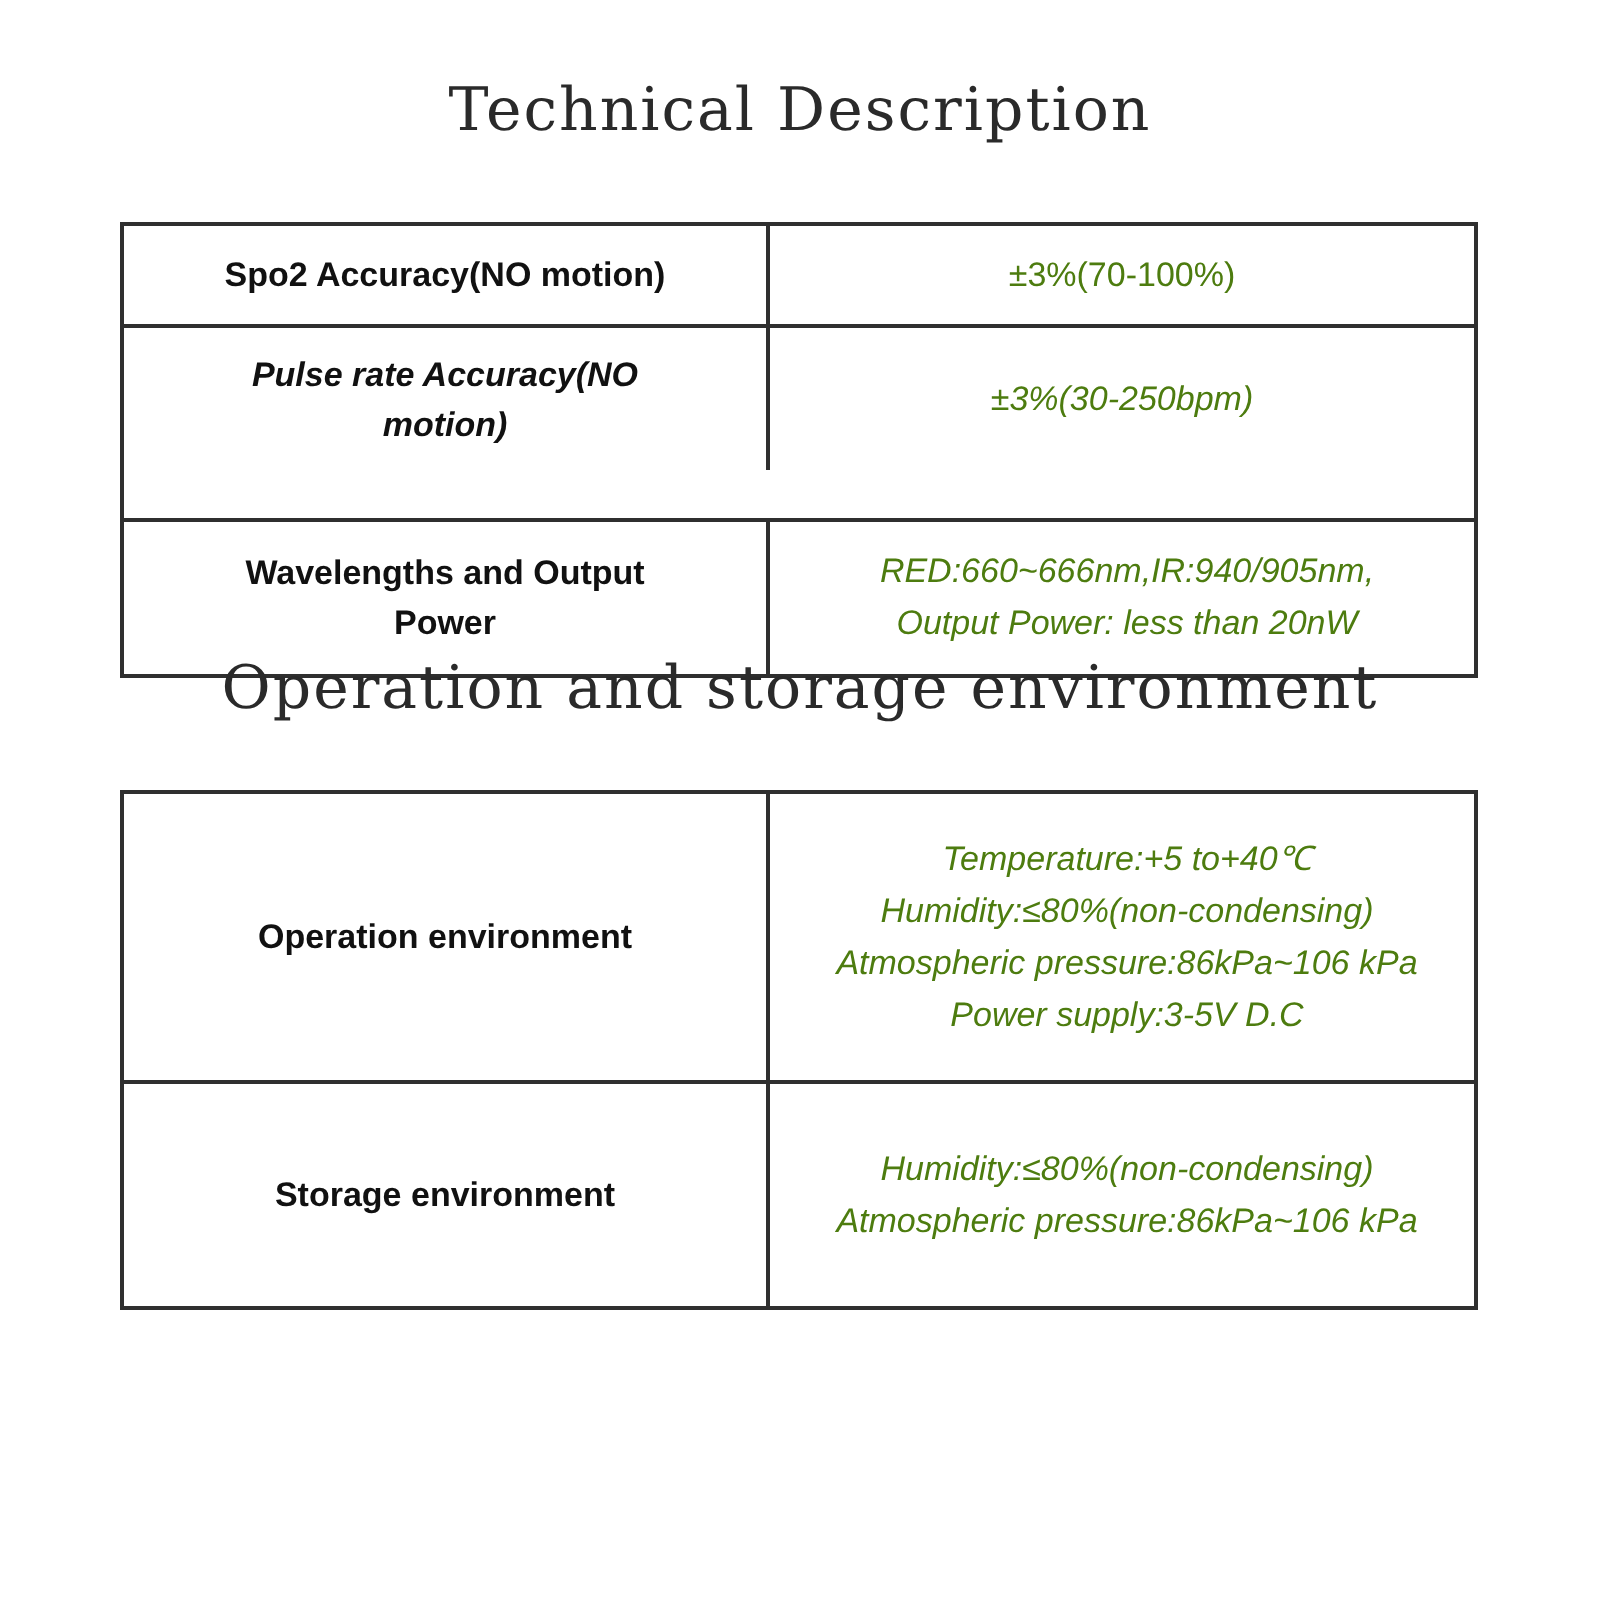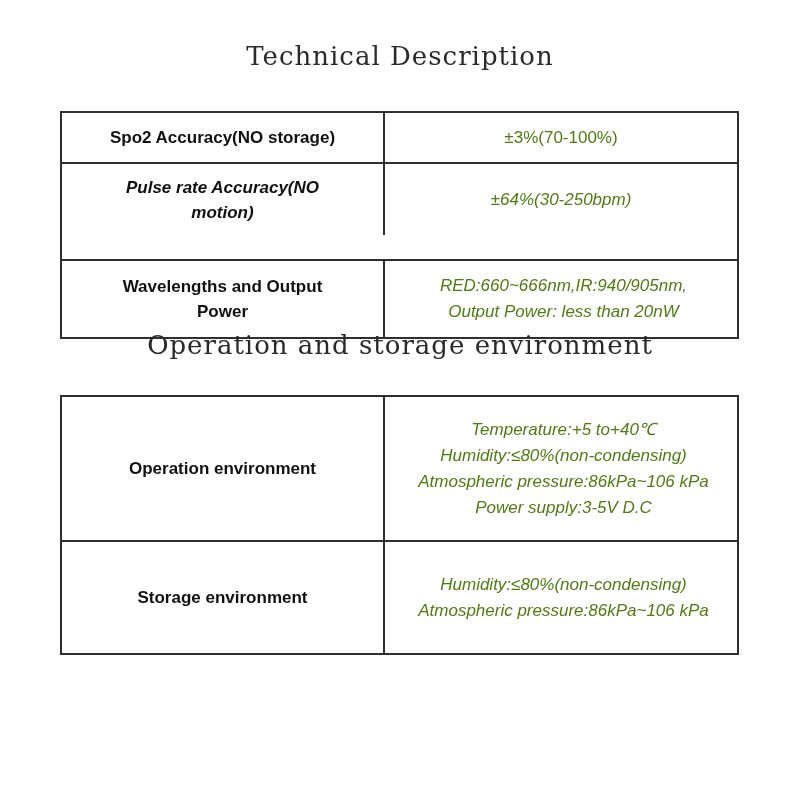--- a/index.html
+++ b/index.html
@@ -18,21 +18,21 @@
     background: #ffffff;
   }
   .doc-title {
     position: absolute;
     left: 0;
     width: 100%;
     margin: 0;
     text-align: center;
     font-family: "DejaVu Serif", serif;
     font-weight: 400;
-    font-size: 26px;
+    font-size: 30px;
     letter-spacing: 1px;
     color: #2a2a2a;
     line-height: 32px;
   }
   .title-1 { top: 40px; }
   .title-2 { top: 329px; }
 
   .tbl {
     position: absolute;
     left: 60px;
@@ -82,33 +82,33 @@
 </head>
 <body>
 
 <div class="page">
 
   <h1 class="doc-title title-1">Technical Description</h1>
 
   <div class="tbl tbl1">
     <div class="row">
       <div class="cell label">
-          <div>Spo2 Accuracy(NO storage)</div>
+          <div>Spo2 Accuracy(NO motion)</div>
         </div>
       <div class="cell value center">
           <div>±3%(70-100%)</div>
         </div>
     </div>
     <div class="row">
       <div class="cell label">
           <div>Pulse rate Accuracy(NO</div>
           <div>motion)</div>
         </div>
       <div class="cell value center">
-          <div>±64%(30-250bpm)</div>
+          <div>±3%(30-250bpm)</div>
         </div>
     </div>
     <div class="row">
       <div class="cell label">
           <div>Wavelengths and Output</div>
           <div>Power</div>
         </div>
       <div class="cell value left">
           <div>RED:660~666nm,IR:940/905nm,</div>
           <div>Output Power: less than 20nW</div>

